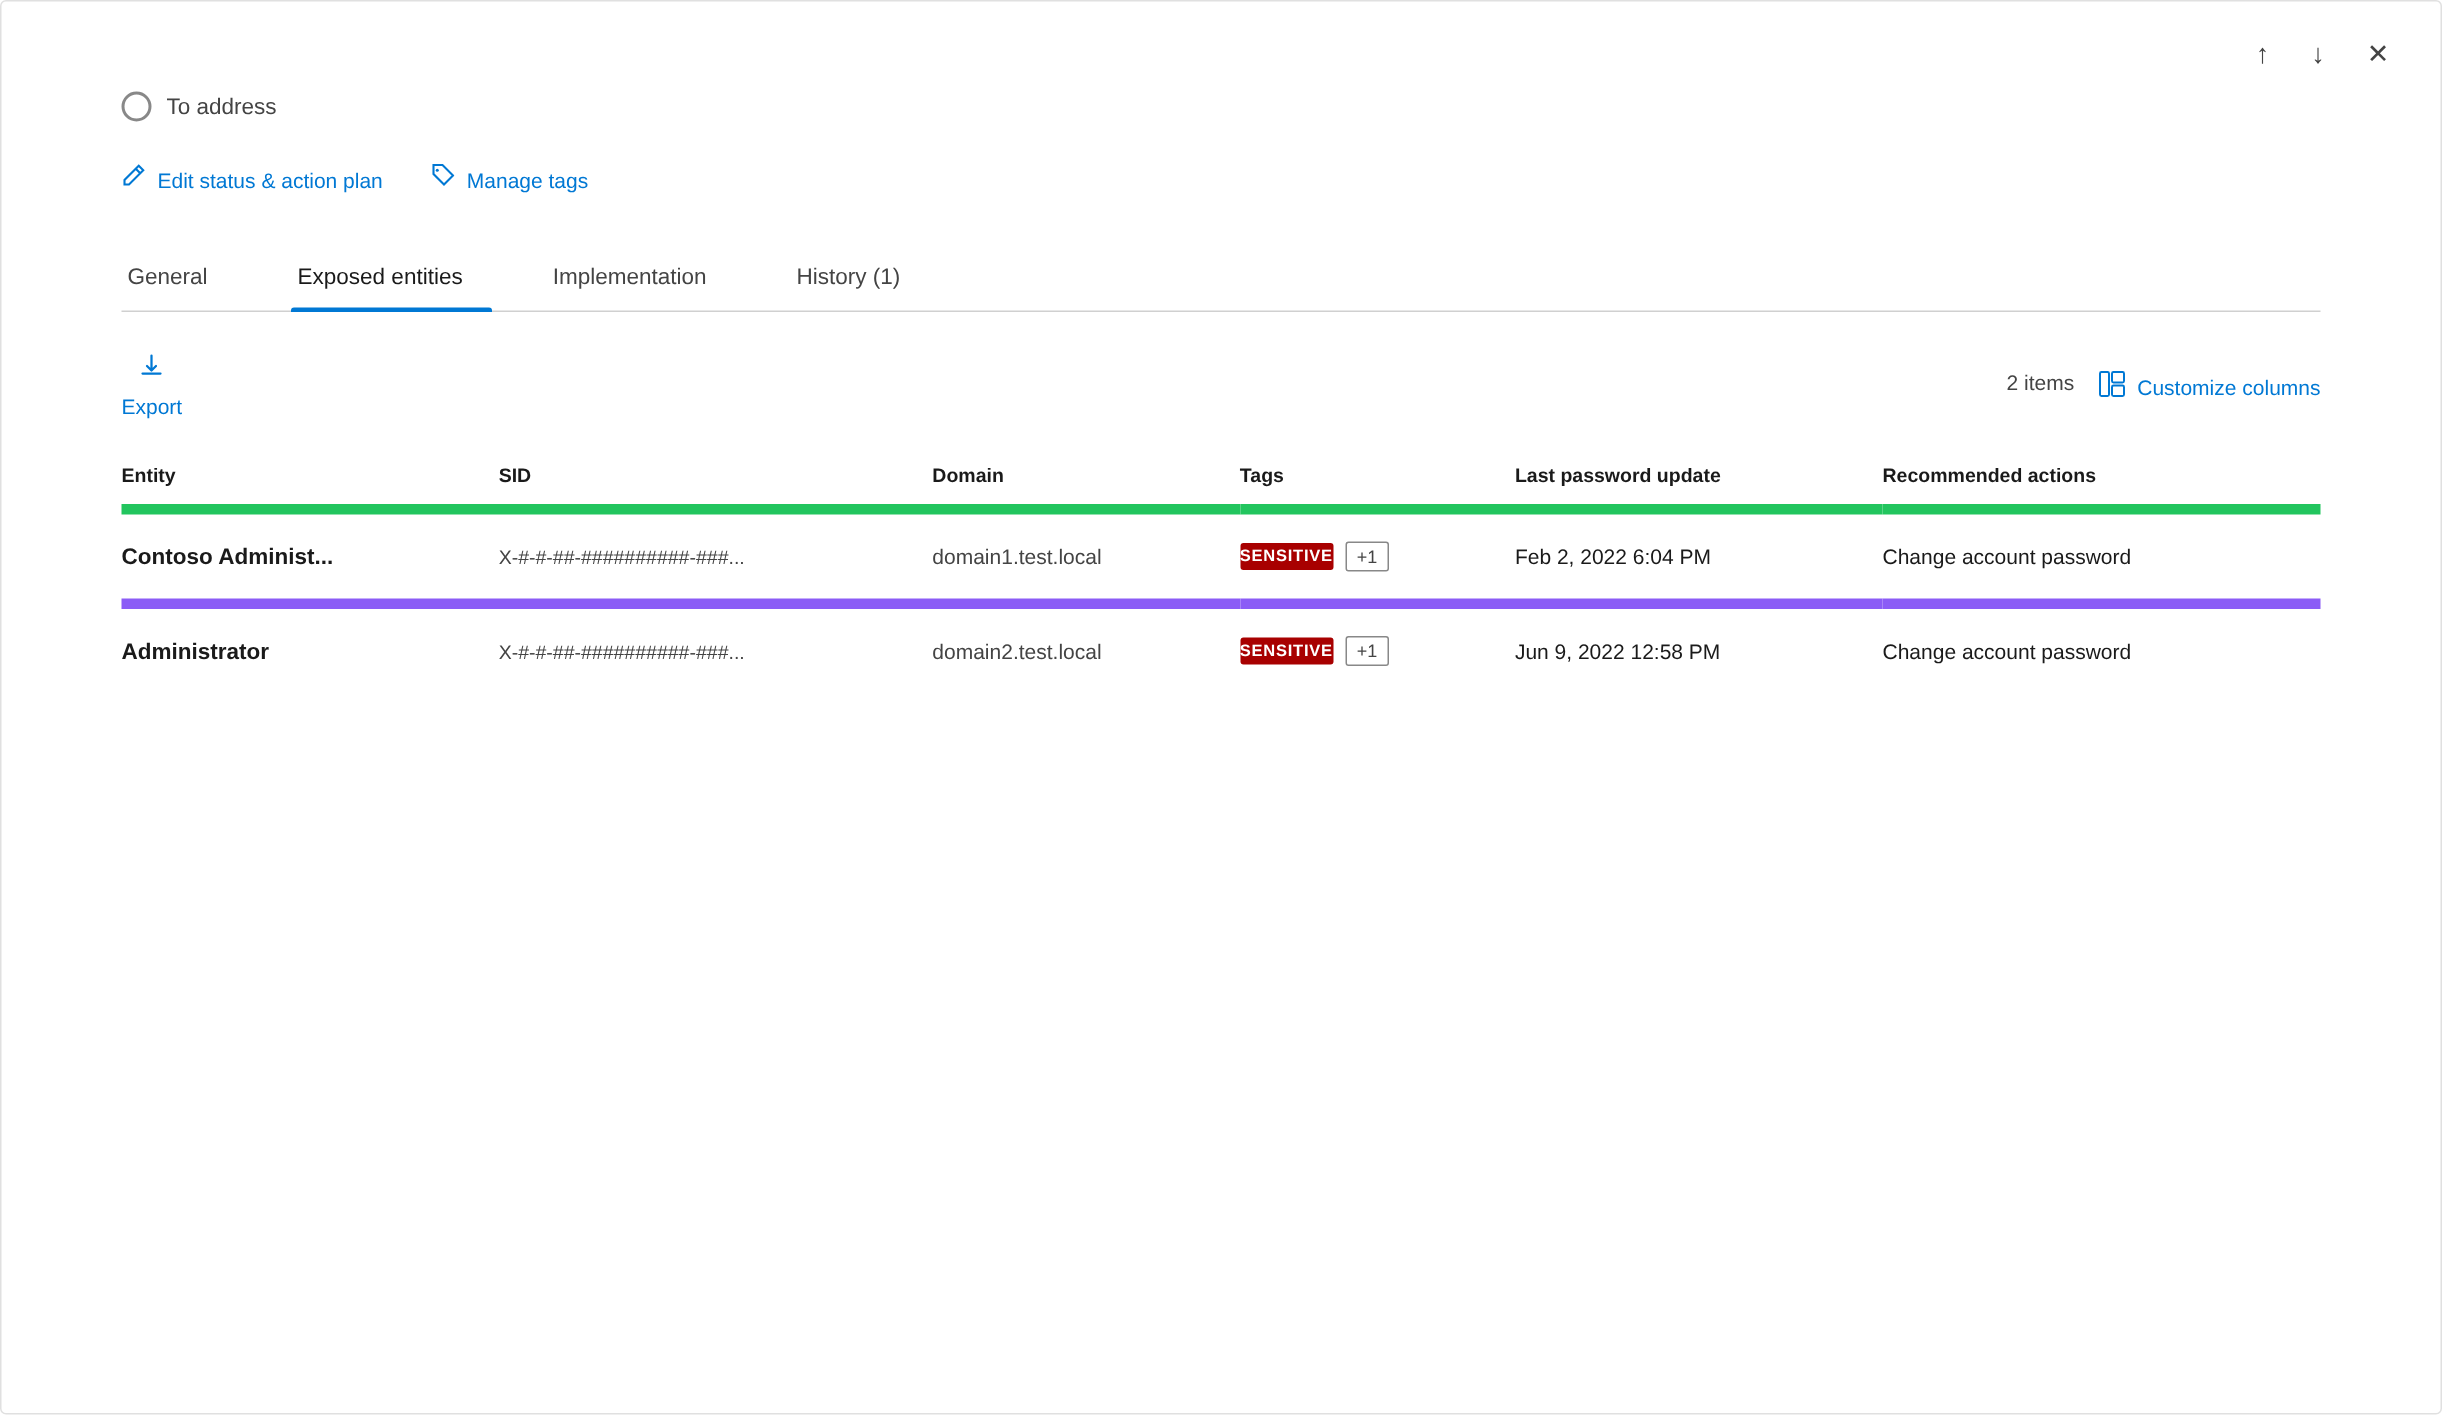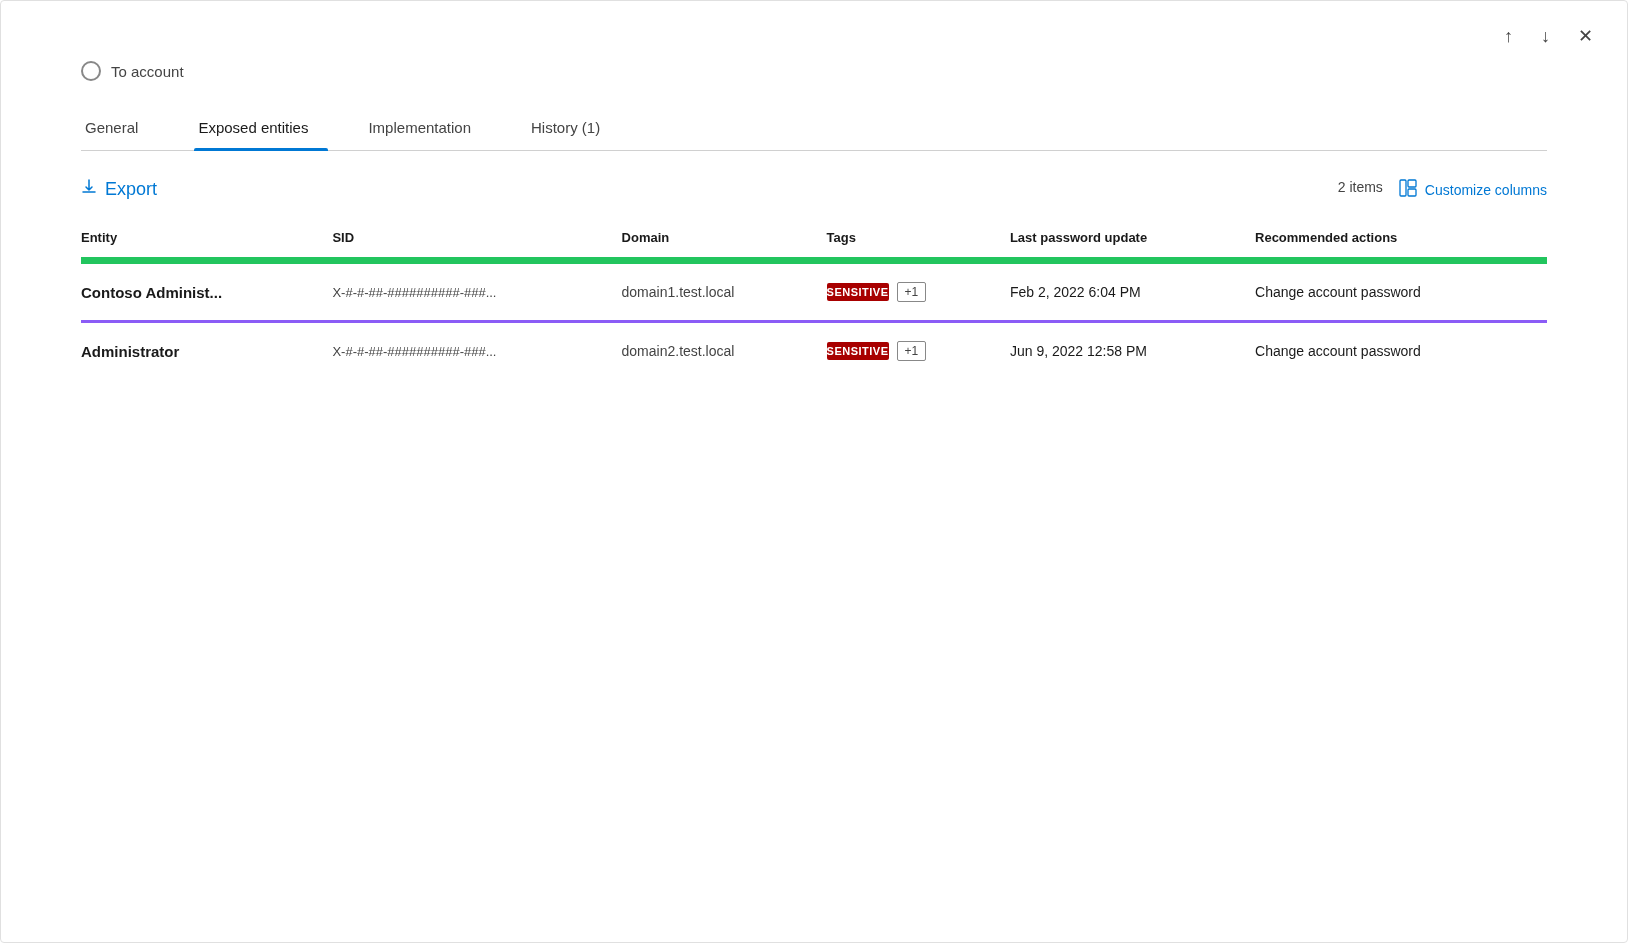--- a/index.html
+++ b/index.html
@@ -150,22 +150,23 @@
     }
 
     .export-btn {
       display: flex;
       align-items: center;
       gap: 8px;
       background: none;
       border: none;
       cursor: pointer;
       color: #0078d4;
-      font-size: 18px;
+      font-size: 14px;
       padding: 0;
+      flex-direction: column;
     }
 
     .toolbar-right {
       display: flex;
       align-items: flex-start;
       gap: 16px;
     }
 
     .items-count {
       font-size: 14px;
@@ -196,21 +197,21 @@
     .table th {
       text-align: left;
       font-size: 13px;
       font-weight: 600;
       color: #1a1a1a;
       padding: 10px 12px 12px 0;
       white-space: nowrap;
     }
 
     .table tbody tr {
-      border-bottom: 3px solid #8b5cf6;
+      border-bottom: 7px solid #8b5cf6;
     }
 
     .table tbody tr:last-child {
       border-bottom: none;
     }
 
     .table td {
       padding: 18px 12px 18px 0;
       font-size: 14px;
       color: #1a1a1a;
@@ -294,23 +295,43 @@
       <span>↓</span>
     </button>
     <button class="top-btn">
       <span>✕</span>
     </button>
   </div>
 
 
   <div class="to-address-row">
     <span class="circle-icon"></span>
-    <span class="to-address-label">To account</span>
+    <span class="to-address-label">To address</span>
   </div>
 
+  <div class="action-buttons">
+    <button class="action-btn">
+      <span class="action-icon">
+        <svg width="16" height="16" viewBox="0 0 16 16" fill="none" xmlns="http://www.w3.org/2000/svg">
+          <path d="M11.5 1.5L14.5 4.5L5 14H2V11L11.5 1.5Z" stroke="#0078d4" stroke-width="1.4" fill="none"></path>
+          <path d="M9.5 3.5L12.5 6.5" stroke="#0078d4" stroke-width="1.4"></path>
+        </svg>
+      </span>
+      <span>Edit status &amp; action plan</span>
+    </button>
+    <button class="action-btn">
+      <span class="action-icon">
+        <svg width="16" height="16" viewBox="0 0 16 16" fill="none" xmlns="http://www.w3.org/2000/svg">
+          <path d="M8 1H2V7L9 14L15 8L8 1Z" stroke="#0078d4" stroke-width="1.4" fill="none"></path>
+          <circle cx="4.5" cy="4.5" r="1" fill="#0078d4"></circle>
+        </svg>
+      </span>
+      <span>Manage tags</span>
+    </button>
+  </div>
 
   <div class="tabs">
     <button class="tab">General</button>
     <button class="tab active">Exposed entities</button>
     <button class="tab">Implementation</button>
     <button class="tab">History (1)</button>
   </div>
 
   <div class="toolbar">
     <div class="toolbar-left">

